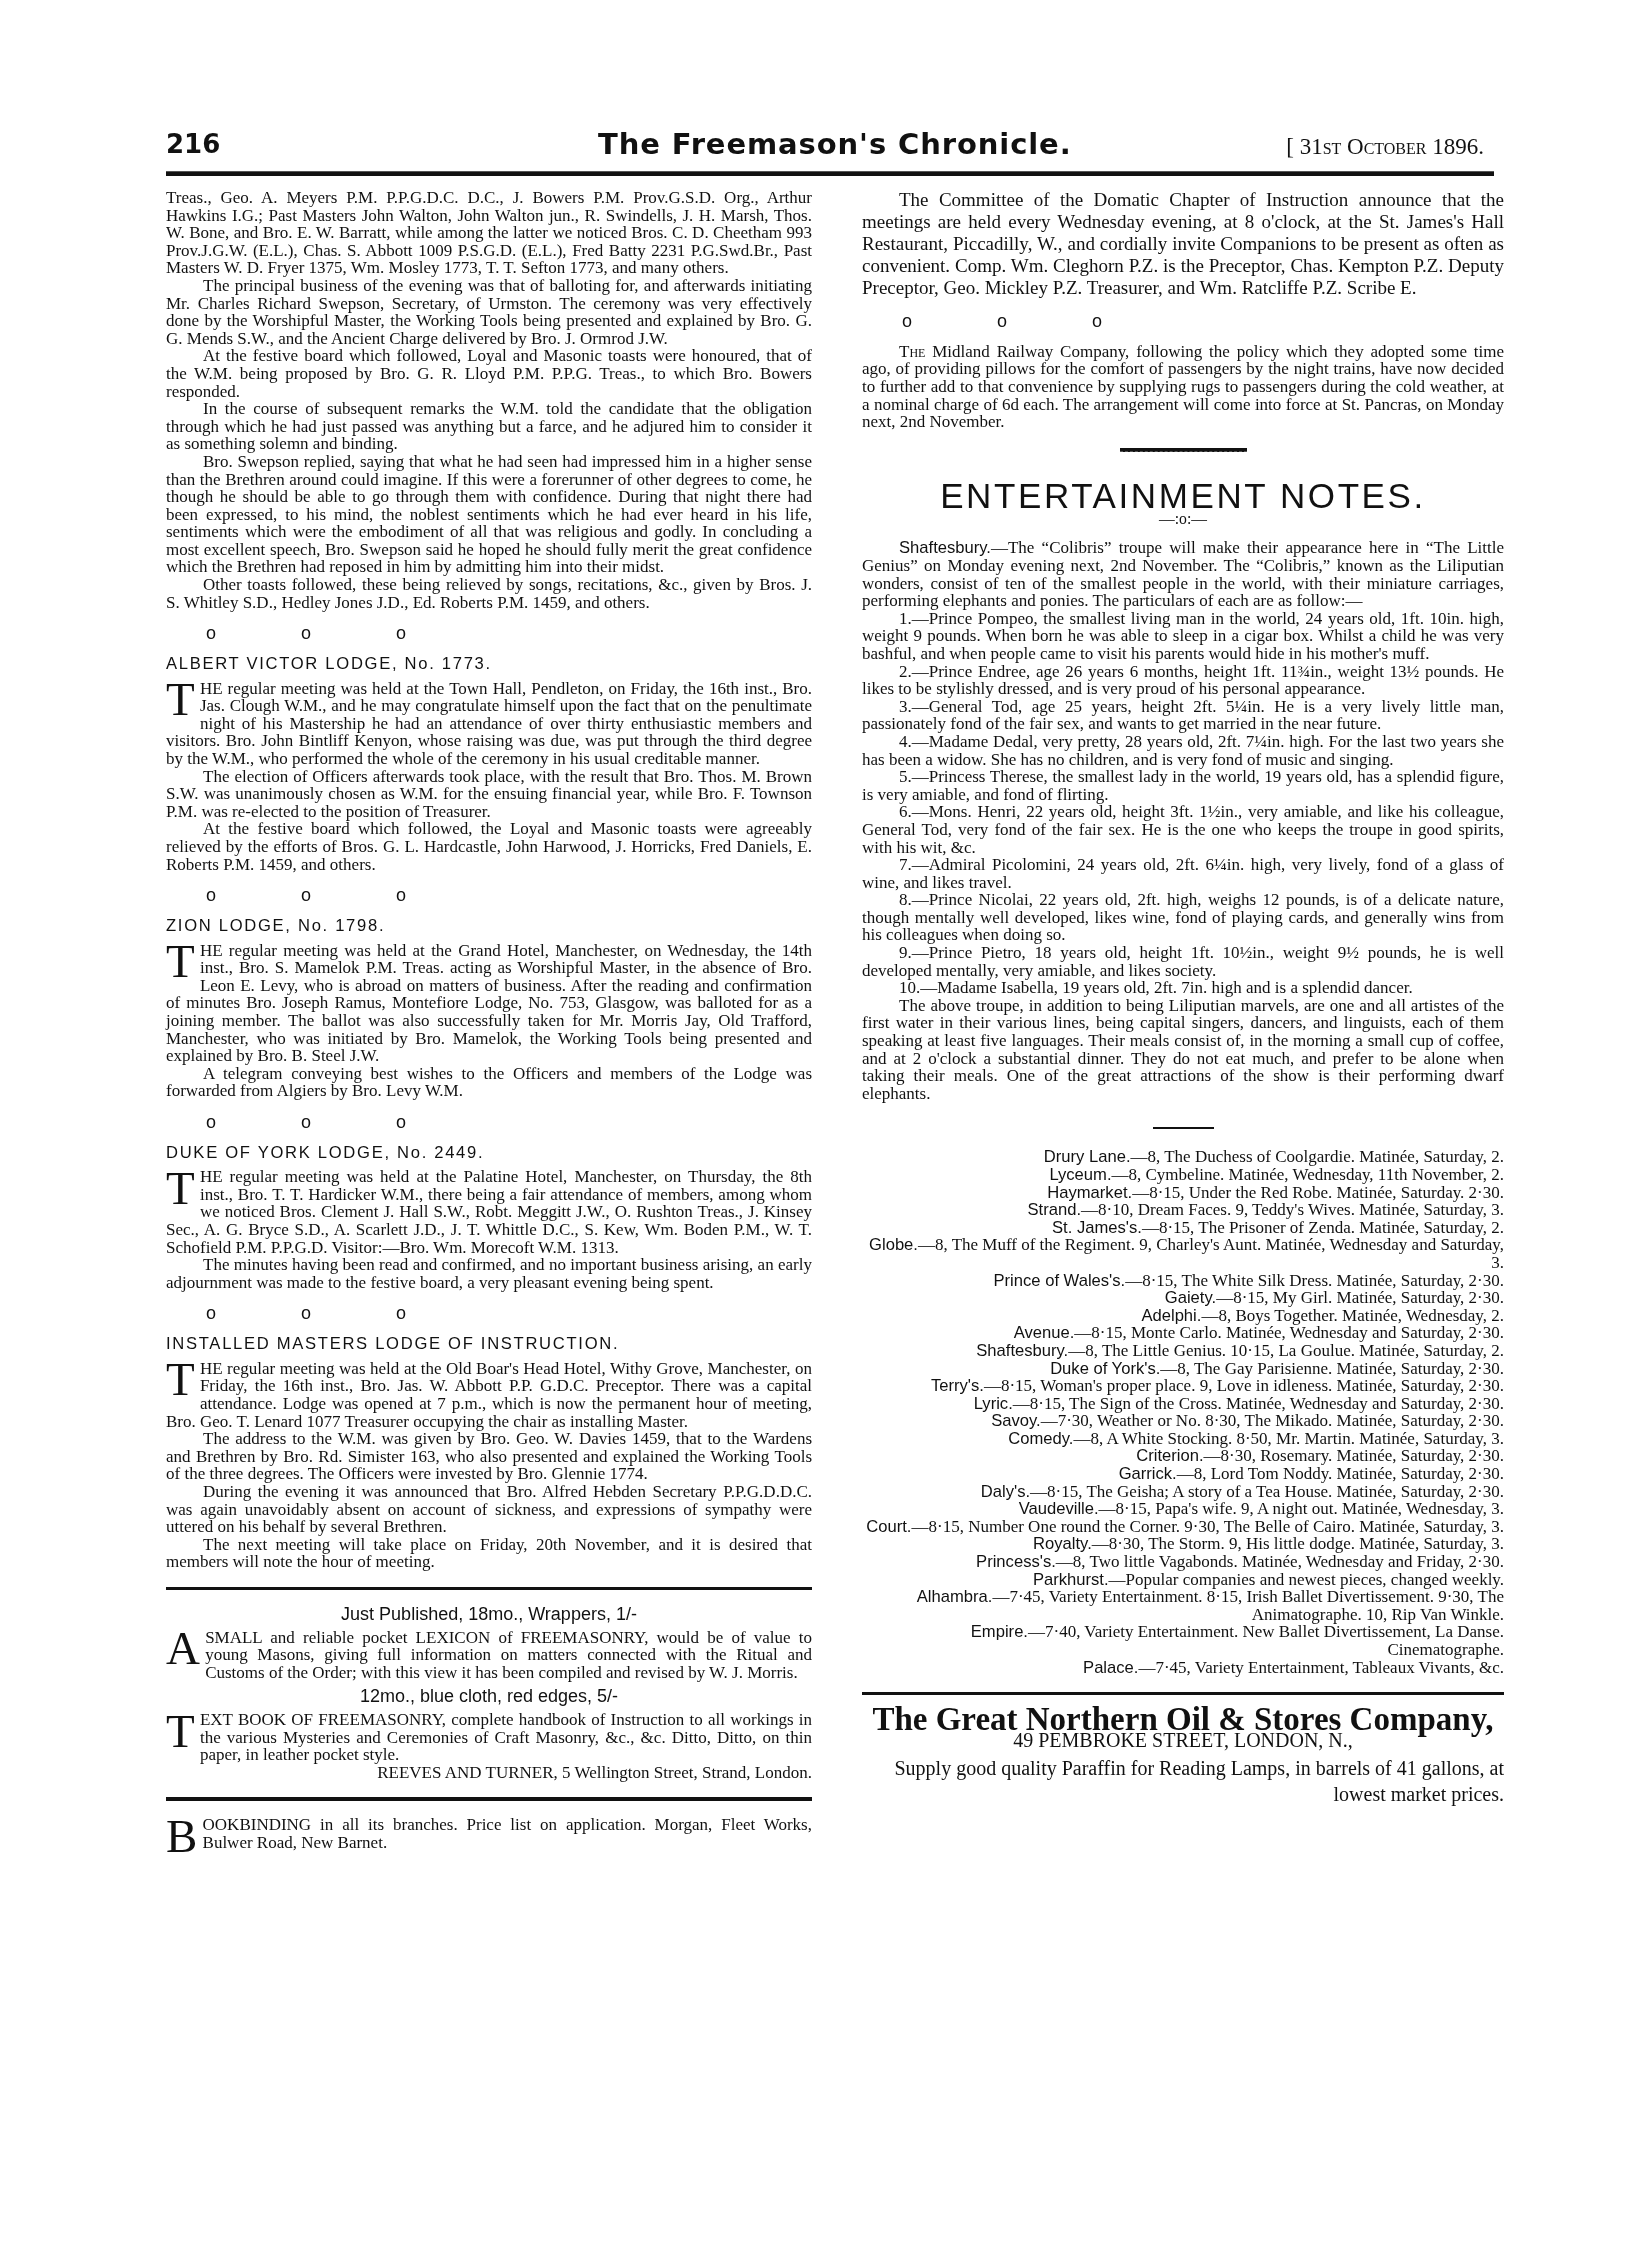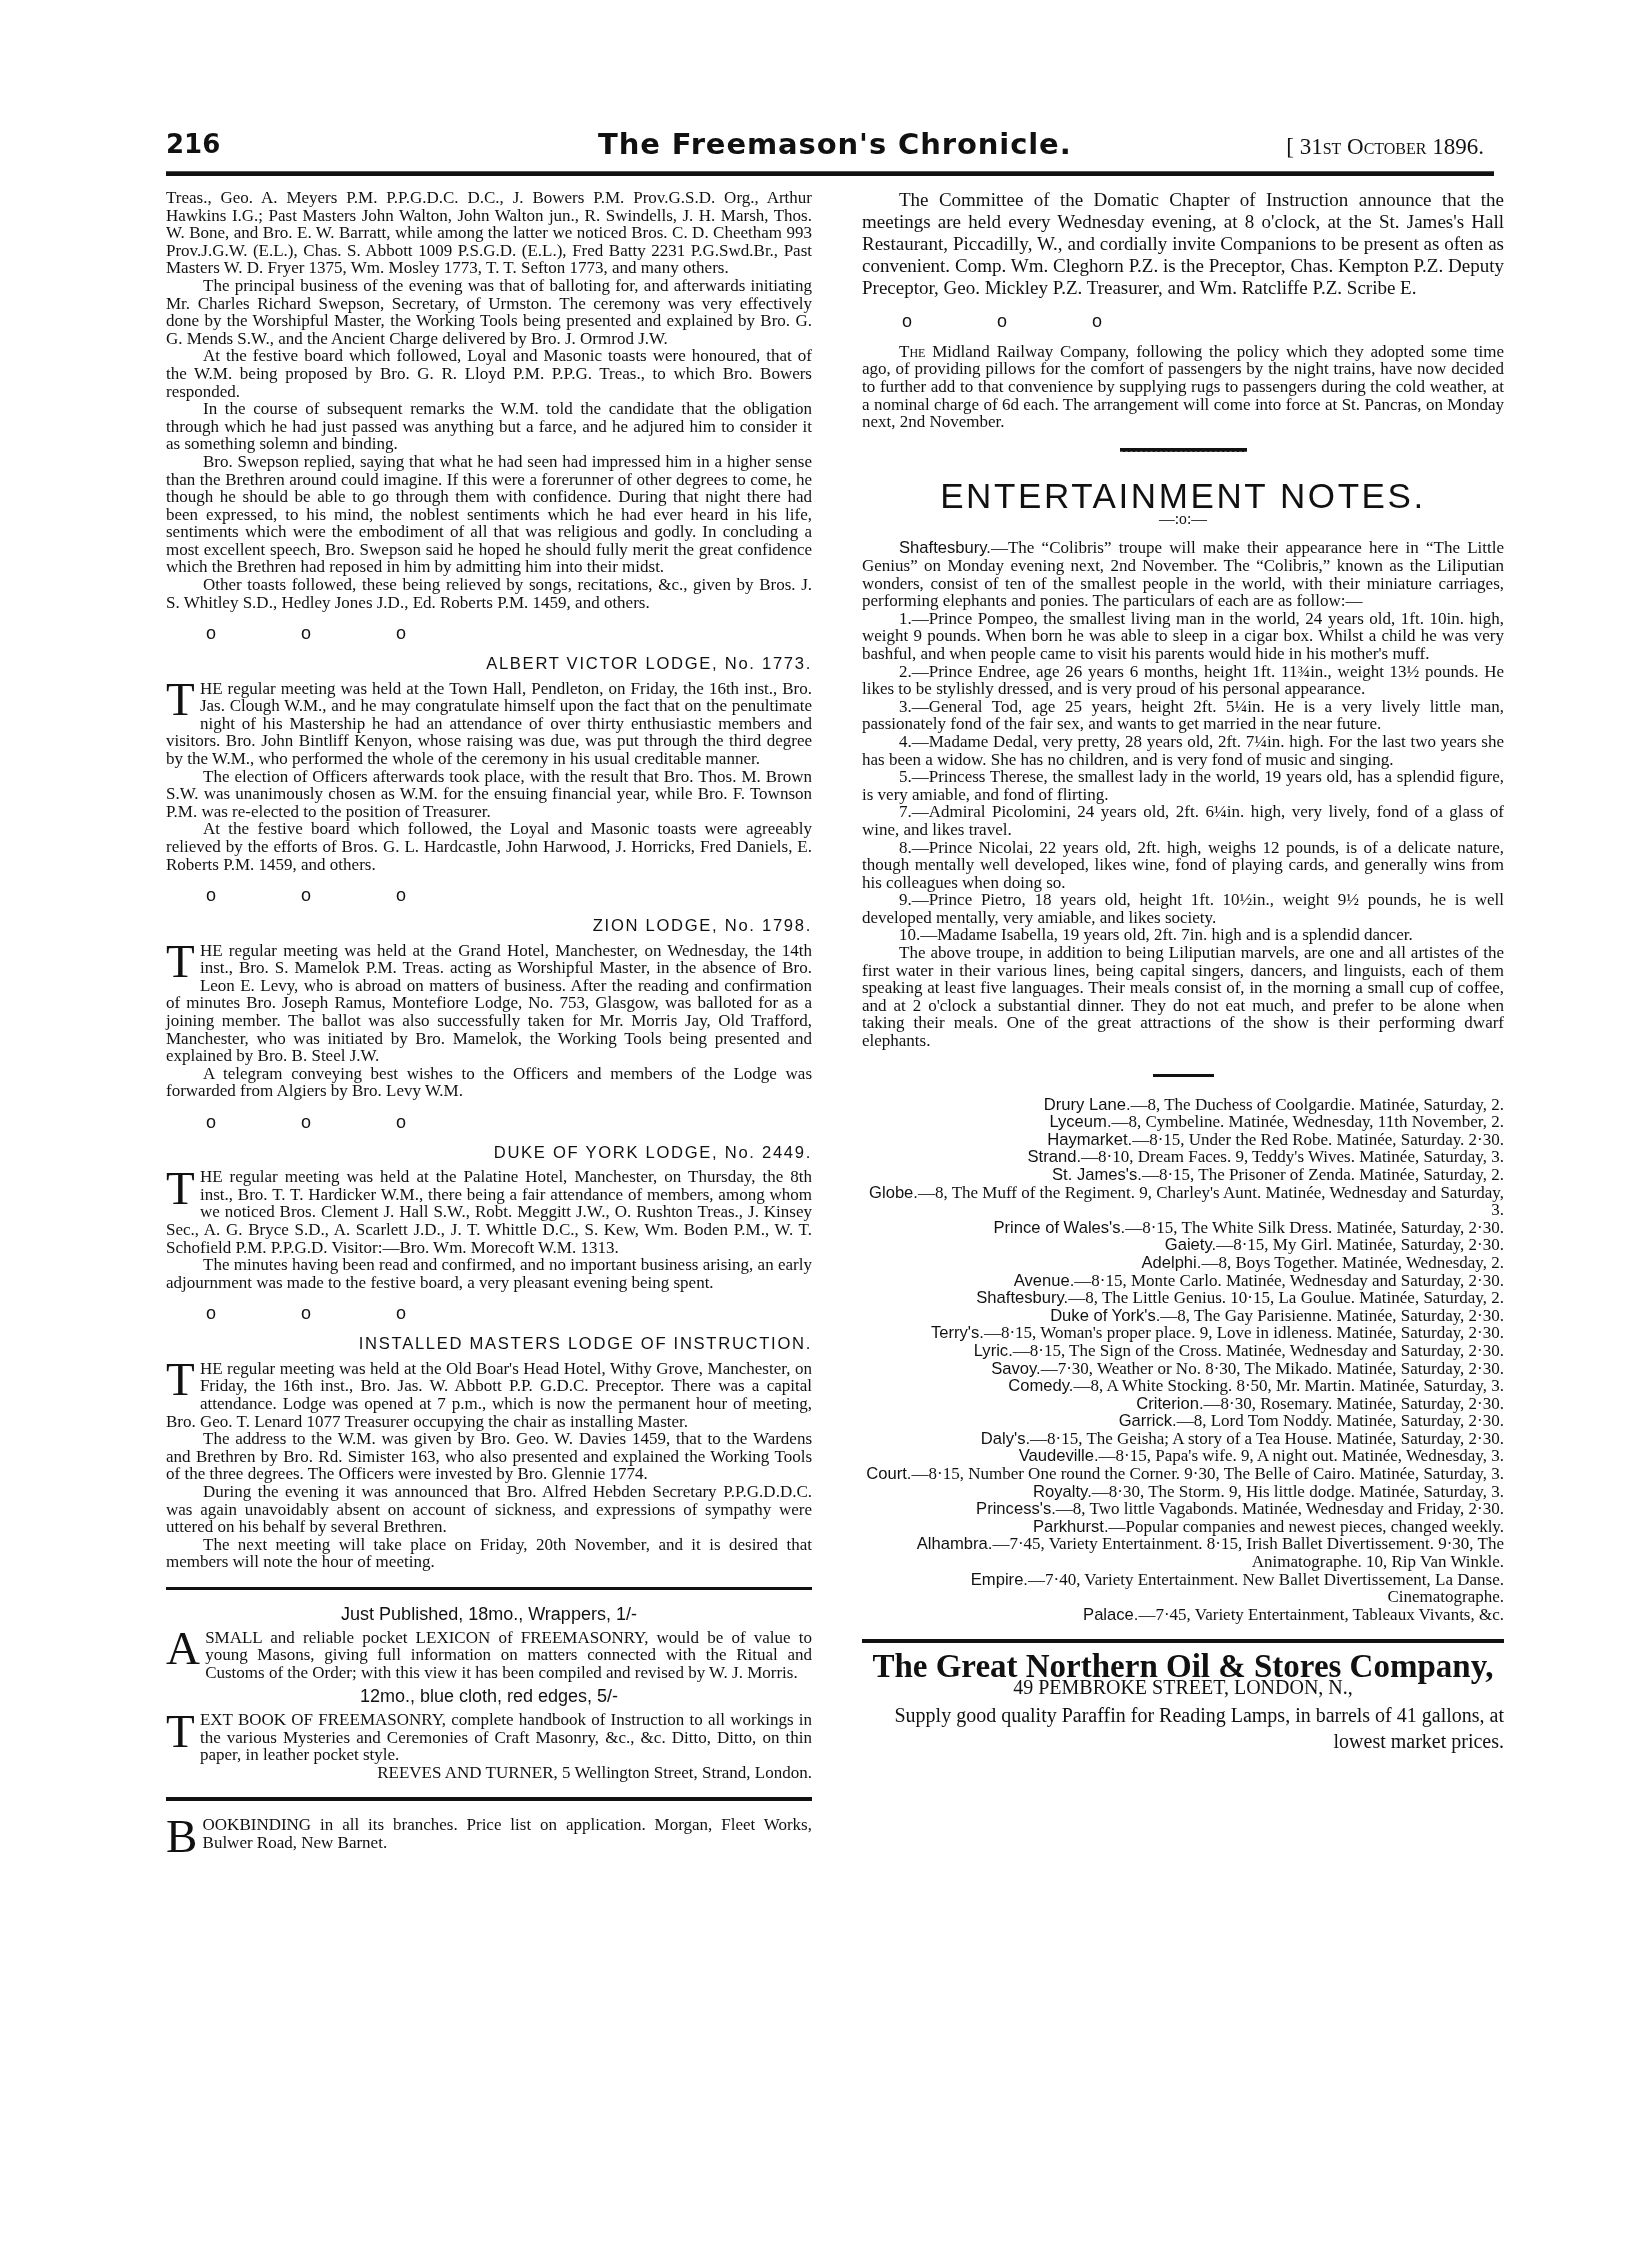--- a/index.html
+++ b/index.html
@@ -12,21 +12,21 @@
   .issue-date { position: absolute; right: 0; top: 5.2px; font-family: "Liberation Serif", serif; font-size: 23px; font-variant: small-caps; }
   .mast-rule { position: absolute; left: 166px; top: 171px; width: 1328px; height: 3.5px; background: #111; border-top: 0.9px solid #555; }
 
   .col { position: absolute; top: 189px; font-family: "Liberation Serif", serif; font-size: 17px; line-height: 17.6px; text-align: justify; }
   .col-left { left: 166px; width: 646px; }
   .col-right { left: 862px; width: 642px; }
 
   p { margin: 0; }
   .ind { text-indent: 37px; }
   .stars { text-align: left; font-family: "Liberation Sans", sans-serif; font-size: 18px; letter-spacing: 40px; padding-left: 40px; margin: 14px 0 12.2px 0; }
-  .lodge-title { text-align: right; font-family: "Liberation Sans", sans-serif; font-size: 16.6px; letter-spacing: 1.7px; margin-bottom: 7px; }
+  .lodge-title { text-align: left; font-family: "Liberation Sans", sans-serif; font-size: 16.6px; letter-spacing: 1.7px; margin-bottom: 7px; }
   .dropcap-para::first-letter { float: left; font-size: 47px; line-height: 37px; padding-right: 5.2px; margin-top: 1.7px; font-family: "Liberation Serif", serif; }
   .rule-full { height: 3.5px; background: #111; margin: 15.7px 0; }
   .rule-short { width: 127px; height: 2.6px; background: #111; margin: 17.5px auto 17.5px auto; border-bottom: 0.9px dashed #555; }
   .rule-tiny { width: 61px; height: 2.6px; background: #111; margin: 24.4px auto 19px auto; }
   .ad-head { text-align: center; font-family: "Liberation Sans", sans-serif; font-size: 18px; margin: 7px 0 5.2px 0; }
   .right-align { text-align: right; }
 
   .ent-title { text-align: center; font-family: Liberation Sans, sans-serif; font-size: 35px; letter-spacing: 2.6px; margin: 35px 0 5.2px 0; }
   .ent-orn { text-align: center; font-size: 15.7px; margin-bottom: 12.2px; }
   .theatre { padding-left: 17.5px; text-indent: -17.5px; text-align: right; }
@@ -123,20 +123,21 @@
     <section>
       <div class="ent-title">ENTERTAINMENT NOTES.</div>
       <div class="ent-orn">—:o:—</div>
 
       <p class="ind"><span class="theatre-name">Shaftesbury.</span><span>—The “Colibris” troupe will make their appearance here in “The Little Genius” on Monday evening next, 2nd November. The “Colibris,” known as the Liliputian wonders, consist of ten of the smallest people in the world, with their miniature carriages, performing elephants and ponies. The particulars of each are as follow:—</span></p>
       <p class="ind">1.—Prince Pompeo, the smallest living man in the world, 24 years old, 1ft. 10in. high, weight 9 pounds. When born he was able to sleep in a cigar box. Whilst a child he was very bashful, and when people came to visit his parents would hide in his mother's muff.</p>
       <p class="ind">2.—Prince Endree, age 26 years 6 months, height 1ft. 11¾in., weight 13½ pounds. He likes to be stylishly dressed, and is very proud of his personal appearance.</p>
       <p class="ind">3.—General Tod, age 25 years, height 2ft. 5¼in. He is a very lively little man, passionately fond of the fair sex, and wants to get married in the near future.</p>
       <p class="ind">4.—Madame Dedal, very pretty, 28 years old, 2ft. 7¼in. high. For the last two years she has been a widow. She has no children, and is very fond of music and singing.</p>
       <p class="ind">5.—Princess Therese, the smallest lady in the world, 19 years old, has a splendid figure, is very amiable, and fond of flirting.</p>
+      <p class="ind">6.—Mons. Henri, 22 years old, height 3ft. 1½in., very amiable, and like his colleague, General Tod, very fond of the fair sex. He is the one who keeps the troupe in good spirits, with his wit, &amp;c.</p>
       <p class="ind">7.—Admiral Picolomini, 24 years old, 2ft. 6¼in. high, very lively, fond of a glass of wine, and likes travel.</p>
       <p class="ind">8.—Prince Nicolai, 22 years old, 2ft. high, weighs 12 pounds, is of a delicate nature, though mentally well developed, likes wine, fond of playing cards, and generally wins from his colleagues when doing so.</p>
       <p class="ind">9.—Prince Pietro, 18 years old, height 1ft. 10½in., weight 9½ pounds, he is well developed mentally, very amiable, and likes society.</p>
       <p class="ind">10.—Madame Isabella, 19 years old, 2ft. 7in. high and is a splendid dancer.</p>
       <p class="ind">The above troupe, in addition to being Liliputian marvels, are one and all artistes of the first water in their various lines, being capital singers, dancers, and linguists, each of them speaking at least five languages. Their meals consist of, in the morning a small cup of coffee, and at 2 o'clock a substantial dinner. They do not eat much, and prefer to be alone when taking their meals. One of the great attractions of the show is their performing dwarf elephants.</p>
 
       <div class="rule-tiny"></div>
 
       <div>
         <p class="theatre"><span class="theatre-name">Drury Lane.</span><span>—8, The Duchess of Coolgardie. Matinée, Saturday, 2.</span></p>

